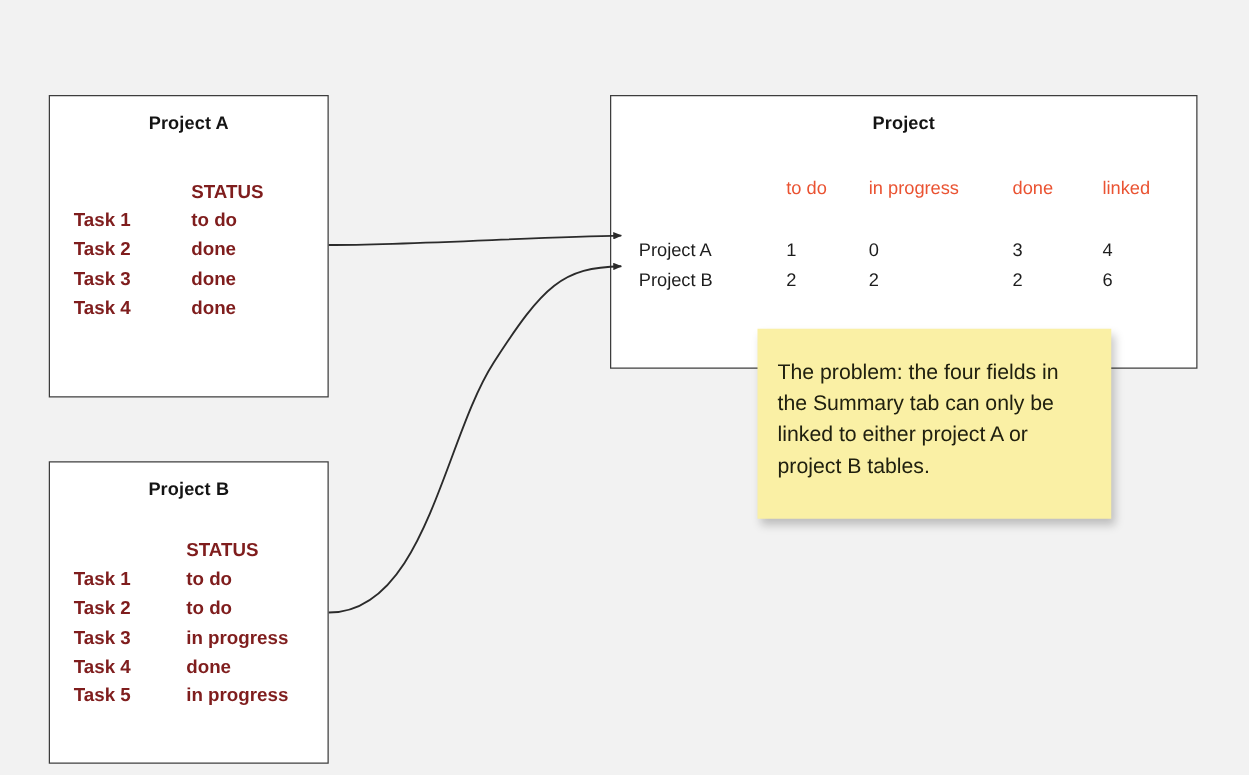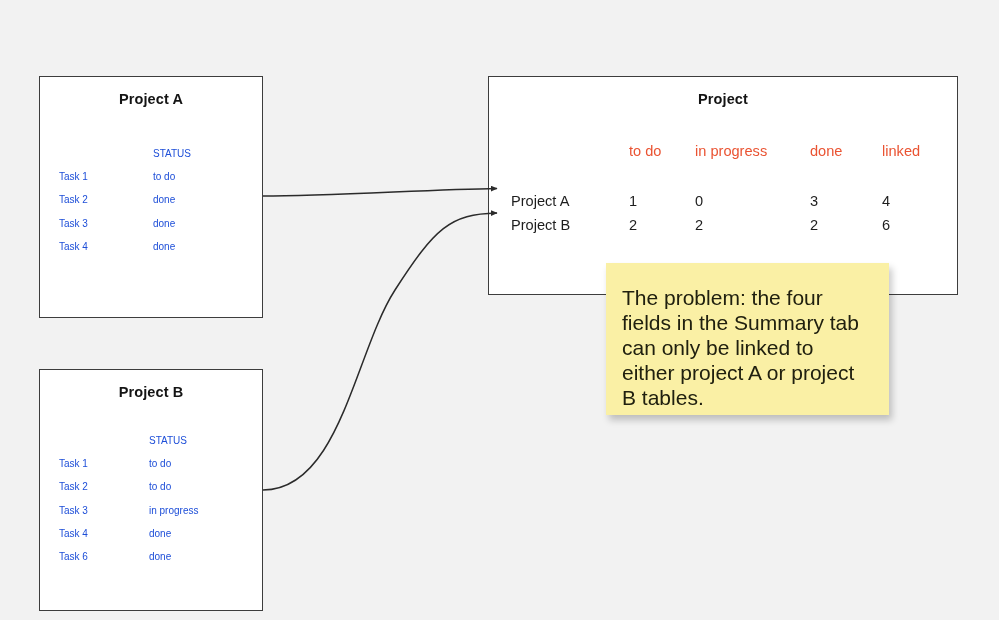--- a/index.html
+++ b/index.html
@@ -47,22 +47,23 @@
   #project-b-box { left: 39px;  top: 337px; width: 224px; height: 242px; }
   #summary-box   { left: 488px; top: 44px;  width: 470px; height: 219px; }
 
   #project-a-box .box-title,
   #project-b-box .box-title { top: 14px; }
   #summary-box .box-title   { top: 14px; }
 
   .task-table {
     position: absolute;
     border-collapse: collapse;
-    font-size: 10px;
-    color: #1d4ed8;
+    font-size: 15px;
+    color: #7f1d1d;
+    font-weight: bold;
   }
   .task-table td {
     padding: 0;
     height: 23.3px;
     vertical-align: middle;
     white-space: nowrap;
   }
   .task-table .col-task { width: 91px; }
   .task-table .hdr-status {
     height: 24px;
@@ -108,21 +109,21 @@
     left: 606px;
     top: 231px;
     width: 283px;
     height: 152px;
     background: #faf0a5;
     box-shadow: 3px 5px 7px rgba(0,0,0,0.22);
     box-sizing: border-box;
     padding: 22px 18px 0 16px;
   }
   #sticky-note .note-text {
-    font-size: 21px;
+    font-size: 17px;
     line-height: 25px;
     color: #20200f;
     white-space: pre-line;
   }
 
   
   #connectors {
     position: absolute;
     left: 0;
     top: 0;
@@ -184,22 +185,22 @@
         </tr>
         <tr>
           <td class="col-task">Task 3</td>
           <td>in progress</td>
         </tr>
         <tr>
           <td class="col-task">Task 4</td>
           <td>done</td>
         </tr>
         <tr>
-          <td class="col-task">Task 6</td>
-          <td>done</td>
+          <td class="col-task">Task 5</td>
+          <td>in progress</td>
         </tr>
       </tbody>
     </table>
   </div>
 
   <div class="box" id="summary-box">
     <div class="box-title">Project</div>
 
     <table id="summary-table">
       <thead>

